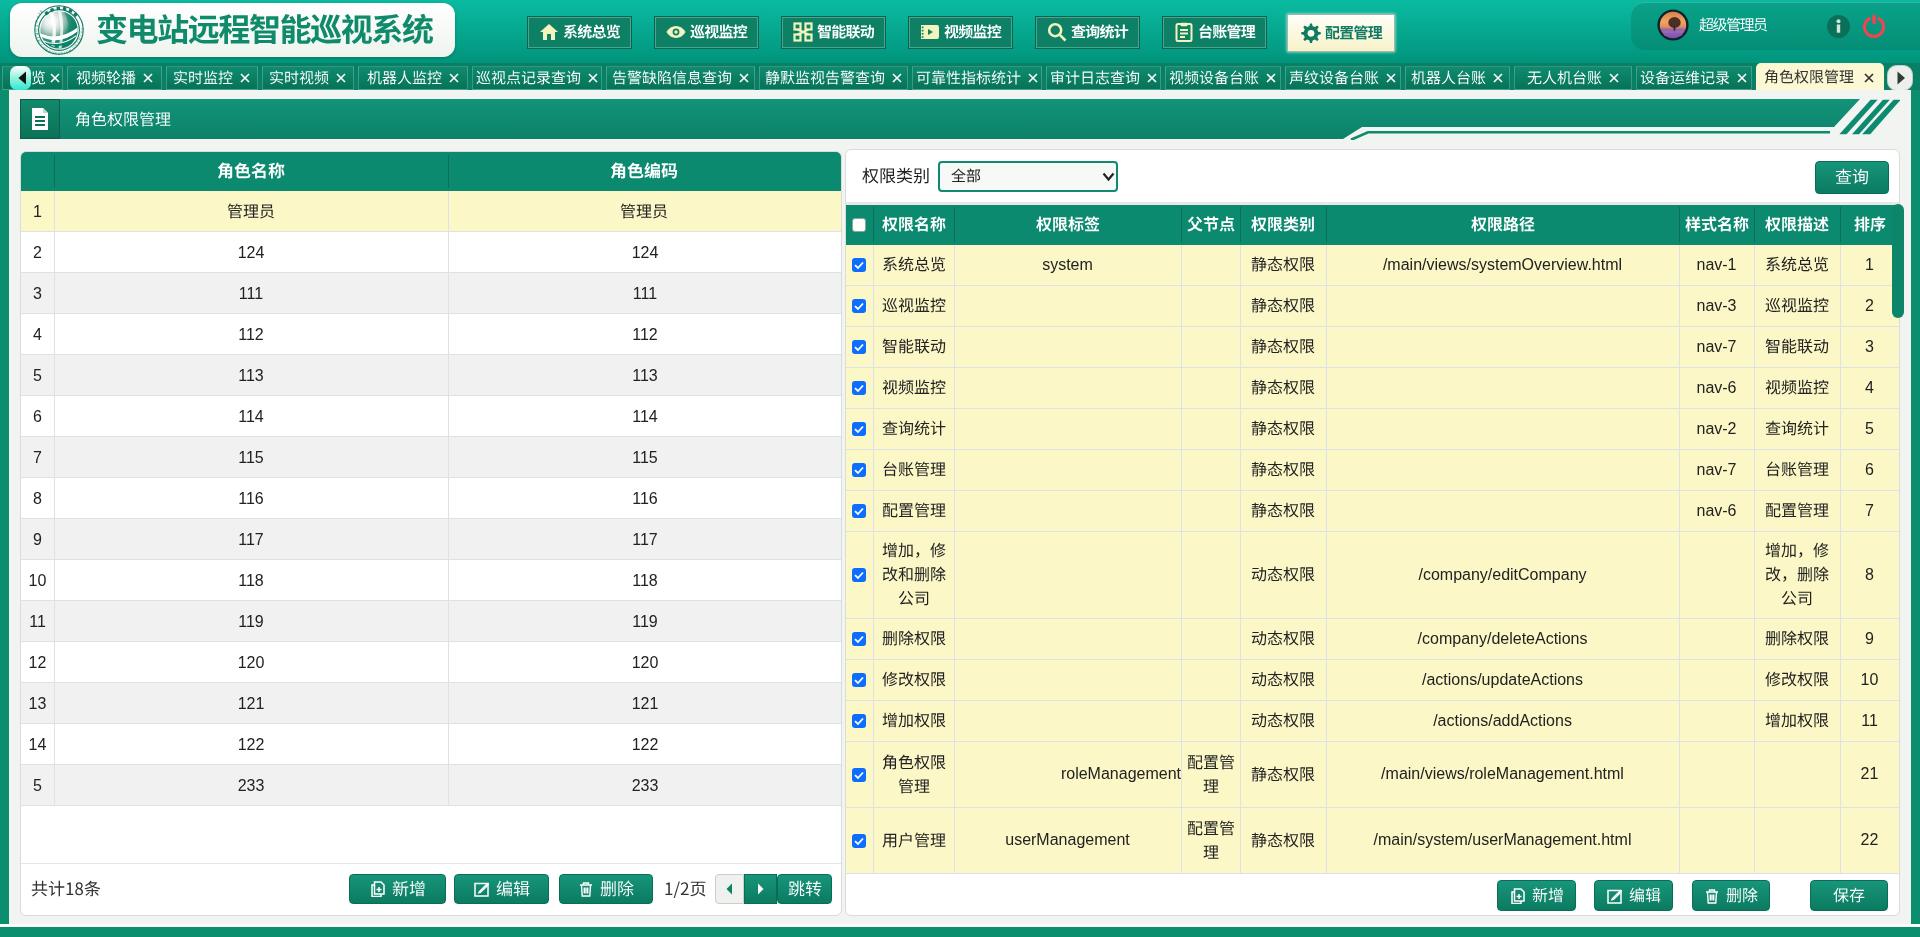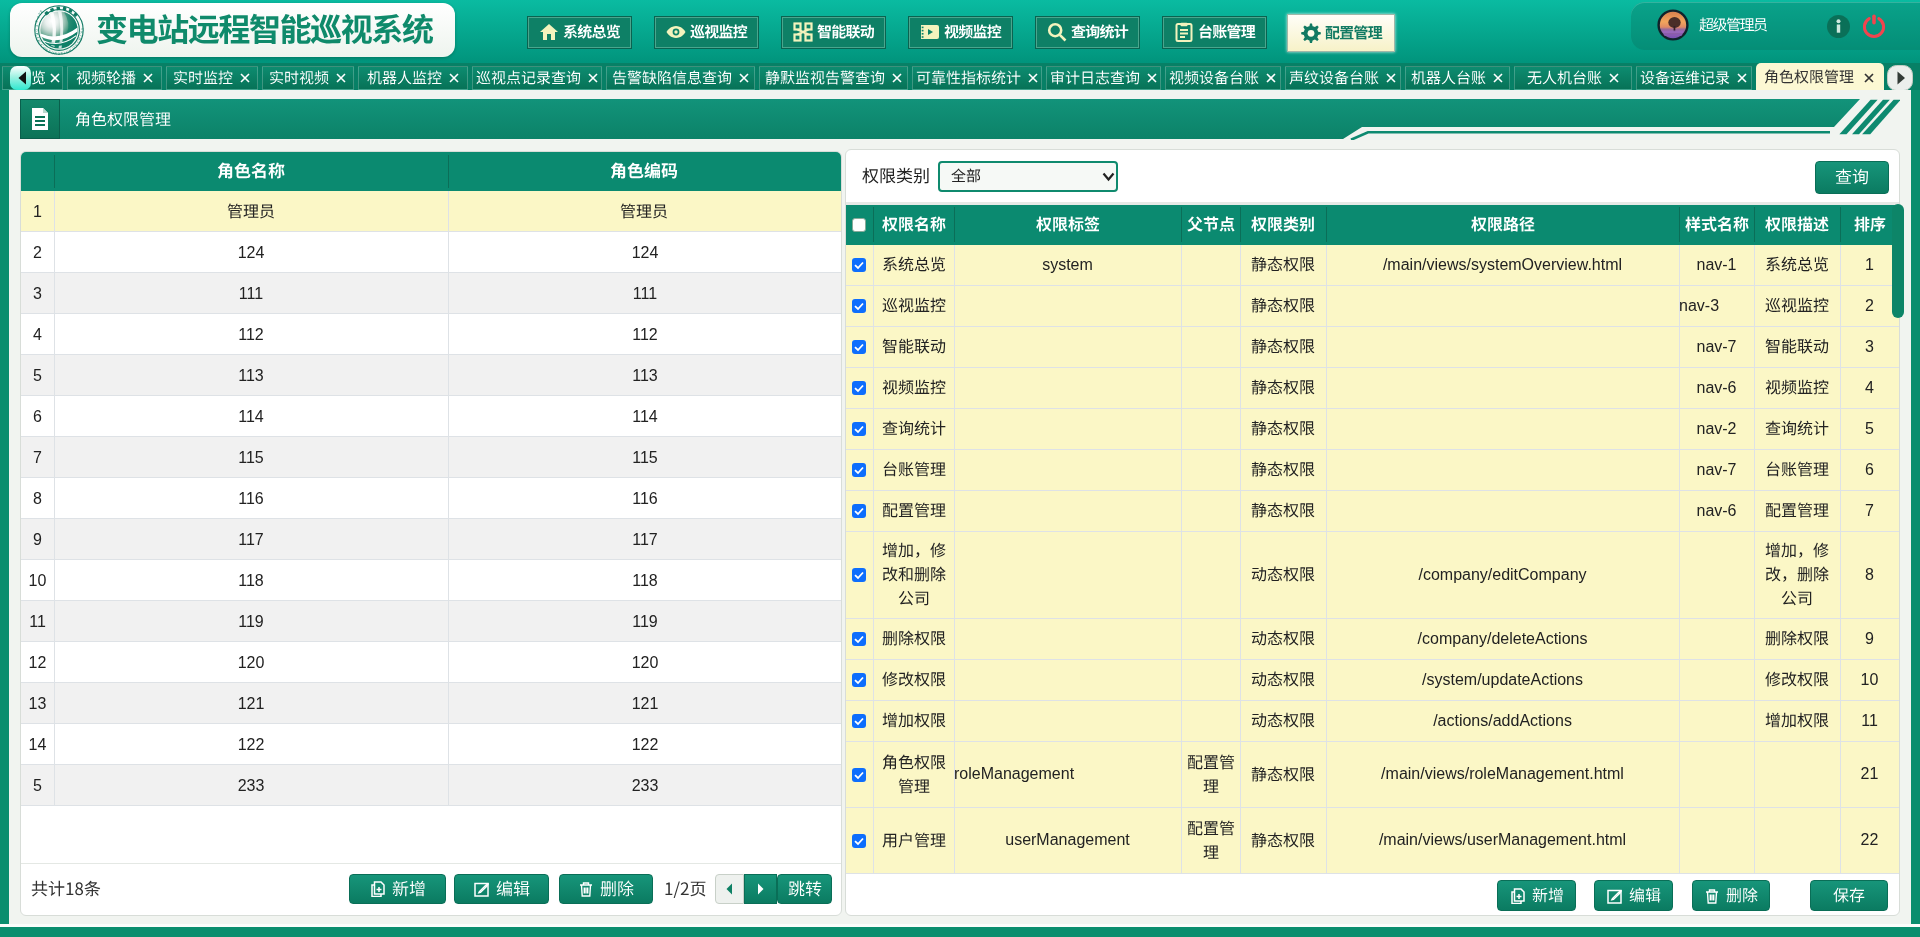--- a/index.html
+++ b/index.html
@@ -998,21 +998,21 @@
     </g>
   </svg>
 <svg style="position:absolute;left:1251.0px;top:297.2px;overflow:visible" width="64.0" height="17.0">
     <g transform="translate(0,14.1) scale(0.01600)" fill="#222222">
       <use href="#r9759" x="0"></use>
       <use href="#r6001" x="1000"></use>
       <use href="#r6743" x="2000"></use>
       <use href="#r9650" x="3000"></use>
     </g>
   </svg>
-<div style="position:absolute;left:1679px;top:296px;width:75px;height:20px;text-align:left;font:16px/20px 'Liberation Sans';color:#222">nav-3</div>
+<div style="position:absolute;left:1679px;top:296px;width:75px;height:20px;text-align:center;font:16px/20px 'Liberation Sans';color:#222">nav-3</div>
 <svg style="position:absolute;left:1765.0px;top:297.2px;overflow:visible" width="64.0" height="17.0">
     <g transform="translate(0,14.1) scale(0.01600)" fill="#222222">
       <use href="#r5de1" x="0"></use>
       <use href="#r89c6" x="1000"></use>
       <use href="#r76d1" x="2000"></use>
       <use href="#r63a7" x="3000"></use>
     </g>
   </svg>
 <div style="position:absolute;left:1840px;top:296px;width:59px;height:20px;text-align:center;font:16px/20px 'Liberation Sans';color:#222">2</div>
 <div style="position:absolute;left:846px;top:326.5px;width:1053px;height:41px;background:#fbf7c6;border-bottom:1px solid #dee2e6;box-sizing:border-box"></div>
@@ -1338,21 +1338,21 @@
     </g>
   </svg>
 <svg style="position:absolute;left:1251.0px;top:671.2px;overflow:visible" width="64.0" height="17.0">
     <g transform="translate(0,14.1) scale(0.01600)" fill="#222222">
       <use href="#r52a8" x="0"></use>
       <use href="#r6001" x="1000"></use>
       <use href="#r6743" x="2000"></use>
       <use href="#r9650" x="3000"></use>
     </g>
   </svg>
-<div style="position:absolute;left:1326px;top:670px;width:353px;height:20px;text-align:center;font:16px/20px 'Liberation Sans';color:#222">/system/updateActions</div>
+<div style="position:absolute;left:1326px;top:670px;width:353px;height:20px;text-align:center;font:16px/20px 'Liberation Sans';color:#222">/actions/updateActions</div>
 <svg style="position:absolute;left:1765.0px;top:671.2px;overflow:visible" width="64.0" height="17.0">
     <g transform="translate(0,14.1) scale(0.01600)" fill="#222222">
       <use href="#r4fee" x="0"></use>
       <use href="#r6539" x="1000"></use>
       <use href="#r6743" x="2000"></use>
       <use href="#r9650" x="3000"></use>
     </g>
   </svg>
 <div style="position:absolute;left:1840px;top:670px;width:59px;height:20px;text-align:center;font:16px/20px 'Liberation Sans';color:#222">10</div>
 <div style="position:absolute;left:846px;top:700.5px;width:1053px;height:41px;background:#fbf7c6;border-bottom:1px solid #dee2e6;box-sizing:border-box"></div>
@@ -1414,21 +1414,21 @@
       <use href="#r6743" x="2000"></use>
       <use href="#r9650" x="3000"></use>
     </g>
   </svg>
 <svg style="position:absolute;left:897.5px;top:777.7px;overflow:visible" width="32.0" height="17.0">
     <g transform="translate(0,14.1) scale(0.01600)" fill="#222222">
       <use href="#r7ba1" x="0"></use>
       <use href="#r7406" x="1000"></use>
     </g>
   </svg>
-<div style="position:absolute;left:954px;top:764px;width:227px;height:20px;text-align:left;font:16px/20px 'Liberation Sans';color:#222">roleManagement</div>
+<div style="position:absolute;left:954px;top:764px;width:227px;height:20px;text-align:right;font:16px/20px 'Liberation Sans';color:#222">roleManagement</div>
 <svg style="position:absolute;left:1186.5px;top:753.7px;overflow:visible" width="48.0" height="17.0">
     <g transform="translate(0,14.1) scale(0.01600)" fill="#222222">
       <use href="#r914d" x="0"></use>
       <use href="#r7f6e" x="1000"></use>
       <use href="#r7ba1" x="2000"></use>
     </g>
   </svg>
 <svg style="position:absolute;left:1202.5px;top:777.7px;overflow:visible" width="16.0" height="17.0">
     <g transform="translate(0,14.1) scale(0.01600)" fill="#222222">
       <use href="#r7406" x="0"></use>
@@ -1479,21 +1479,21 @@
     </g>
   </svg>
 <svg style="position:absolute;left:1251.0px;top:831.7px;overflow:visible" width="64.0" height="17.0">
     <g transform="translate(0,14.1) scale(0.01600)" fill="#222222">
       <use href="#r9759" x="0"></use>
       <use href="#r6001" x="1000"></use>
       <use href="#r6743" x="2000"></use>
       <use href="#r9650" x="3000"></use>
     </g>
   </svg>
-<div style="position:absolute;left:1326px;top:830px;width:353px;height:20px;text-align:center;font:16px/20px 'Liberation Sans';color:#222">/main/views/userManagement.html</div>
+<div style="position:absolute;left:1326px;top:830px;width:353px;height:20px;text-align:center;font:16px/20px 'Liberation Sans';color:#222">/main/system/userManagement.html</div>
 <div style="position:absolute;left:1840px;top:830px;width:59px;height:20px;text-align:center;font:16px/20px 'Liberation Sans';color:#222">22</div>
 <div style="position:absolute;left:1497px;top:880px;width:79px;height:31px;background:linear-gradient(180deg,#17957a,#0b7b61);border:1px solid #0a6e57;border-radius:4px;box-sizing:border-box"></div>
 <svg style="position:absolute;left:1509.5px;top:887.5px" width="16" height="16" viewBox="0 0 16 16">
     <g fill="none" stroke="#fff" stroke-width="1.5">
       <path d="M4.5 1 H11 L14 4 V13 H4.5 Z"></path>
       <path d="M4.5 4 H2 V15.5 H11 V13"></path>
     </g>
     <path d="M9 6 V11 M6.5 8.5 H11.5" stroke="#fff" stroke-width="1.5"></path>
   </svg>
 <svg style="position:absolute;left:1531.5px;top:886.7px;overflow:visible" width="32.0" height="17.0">

